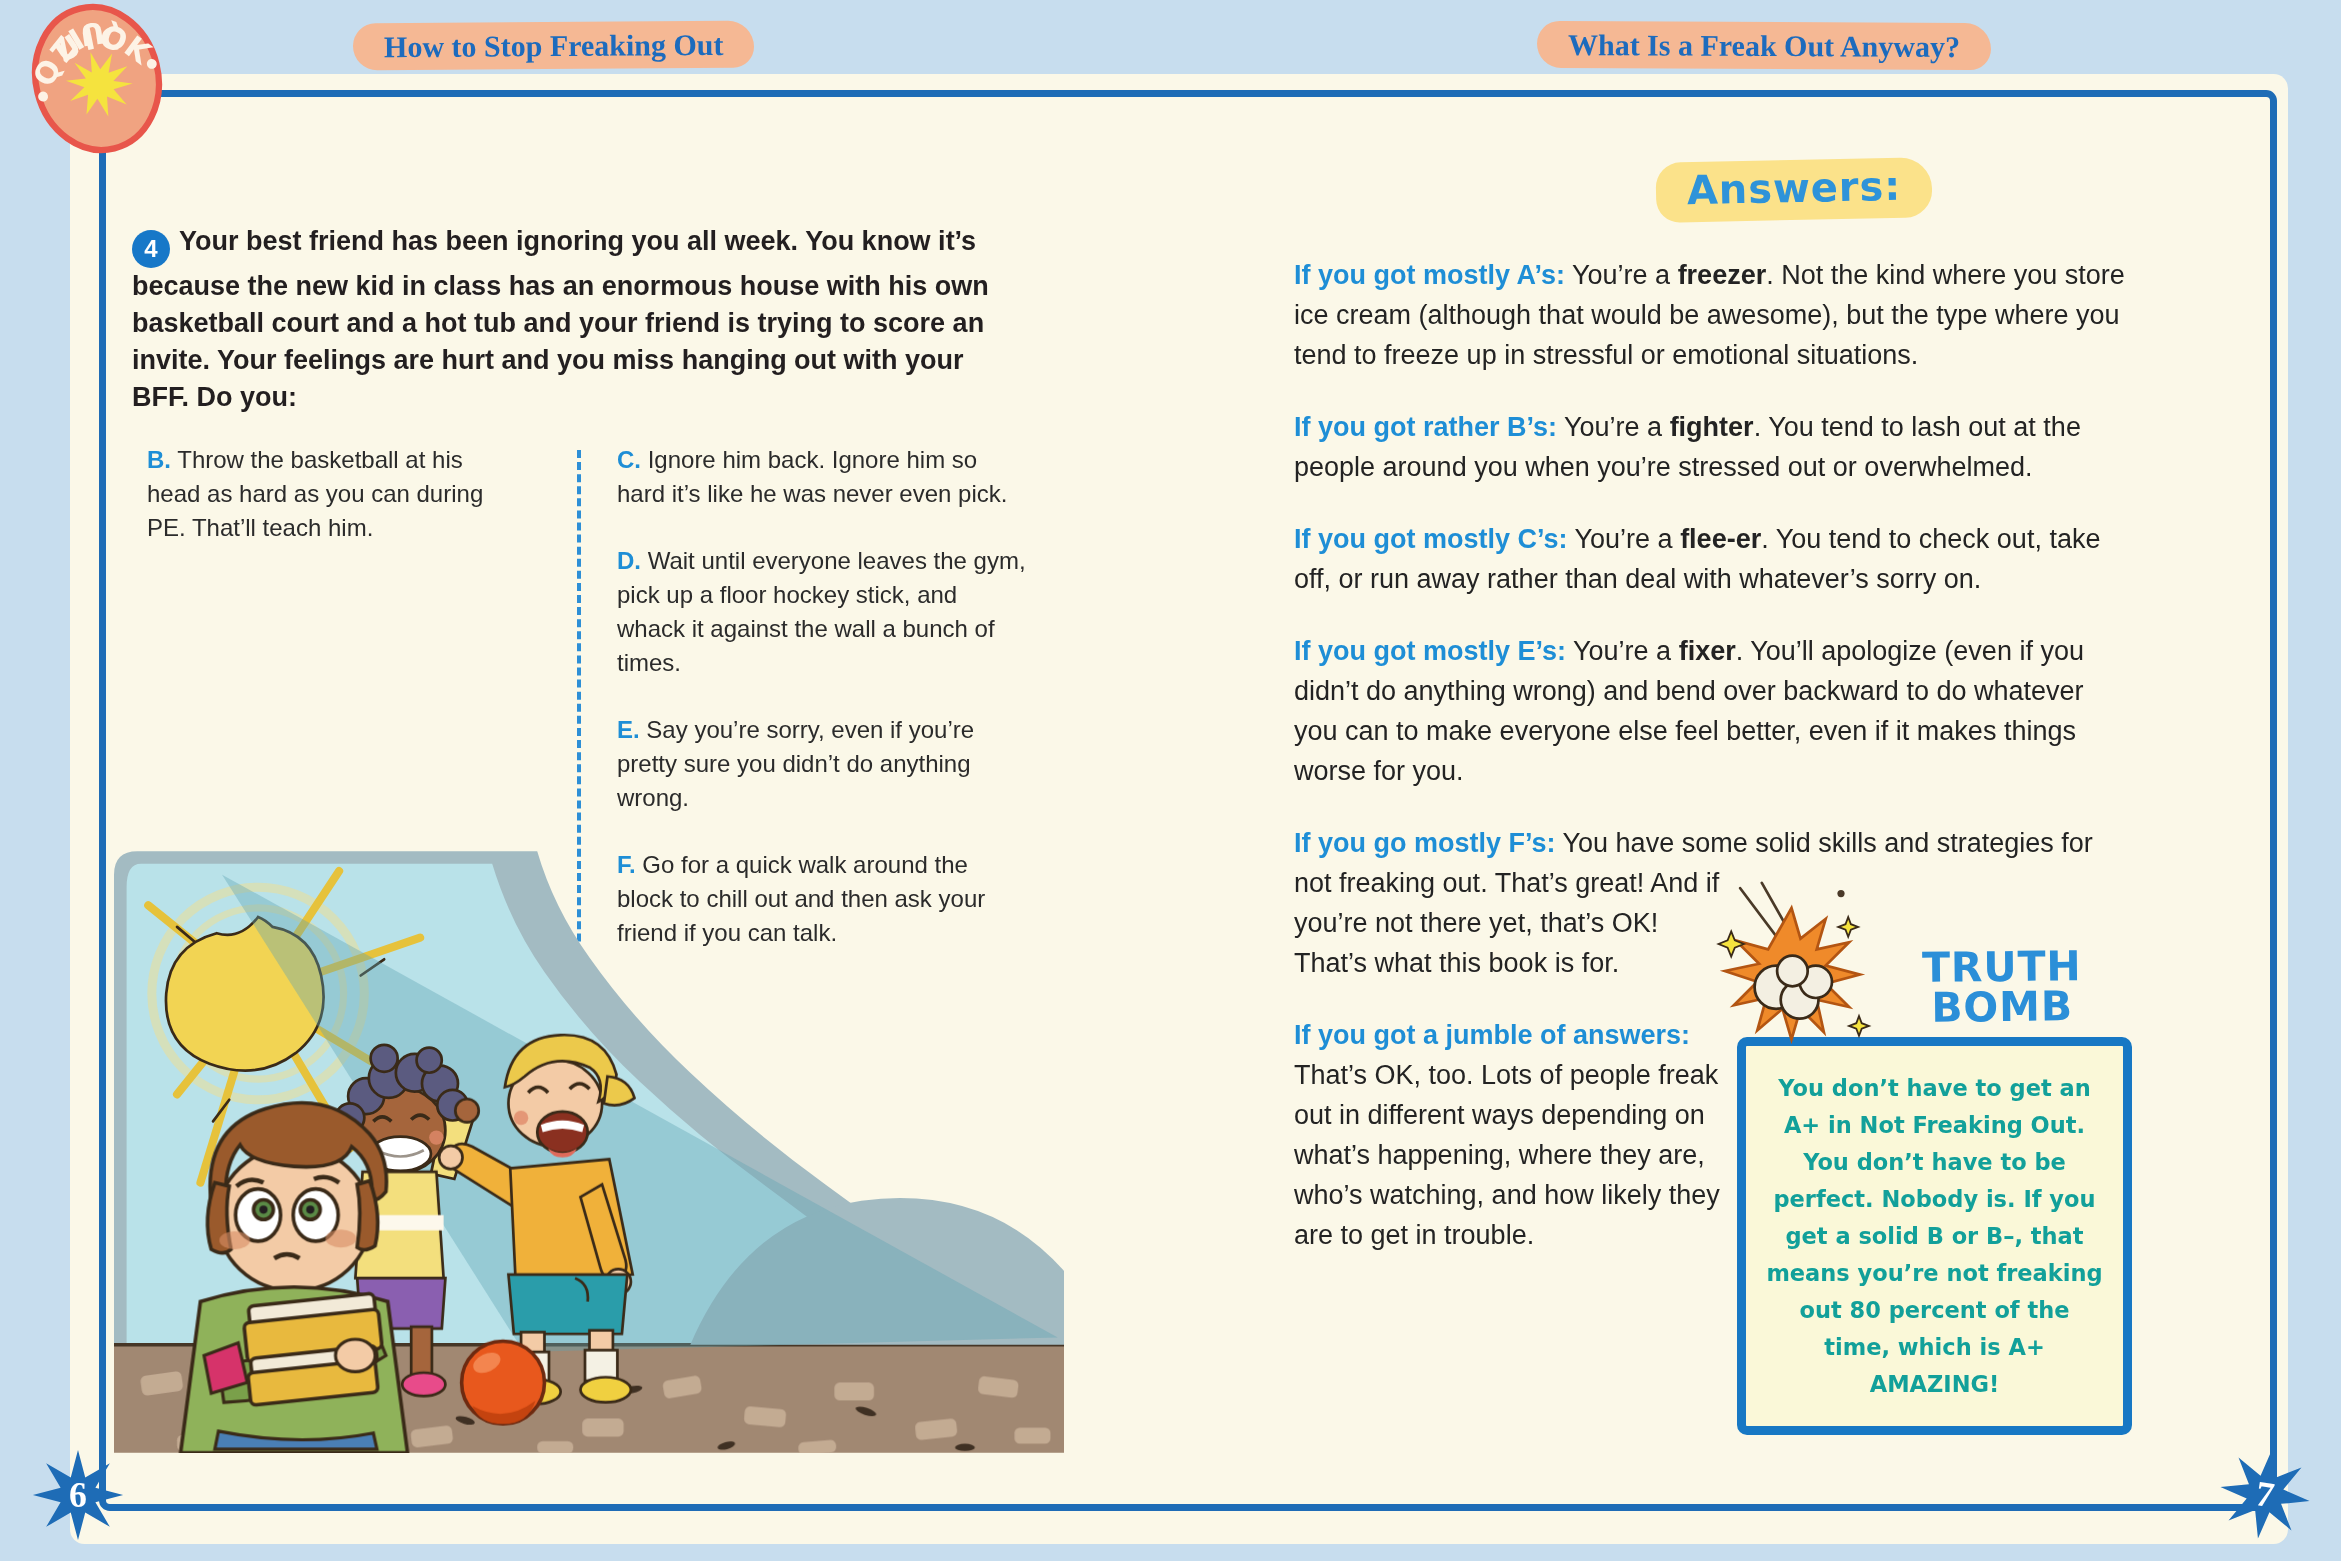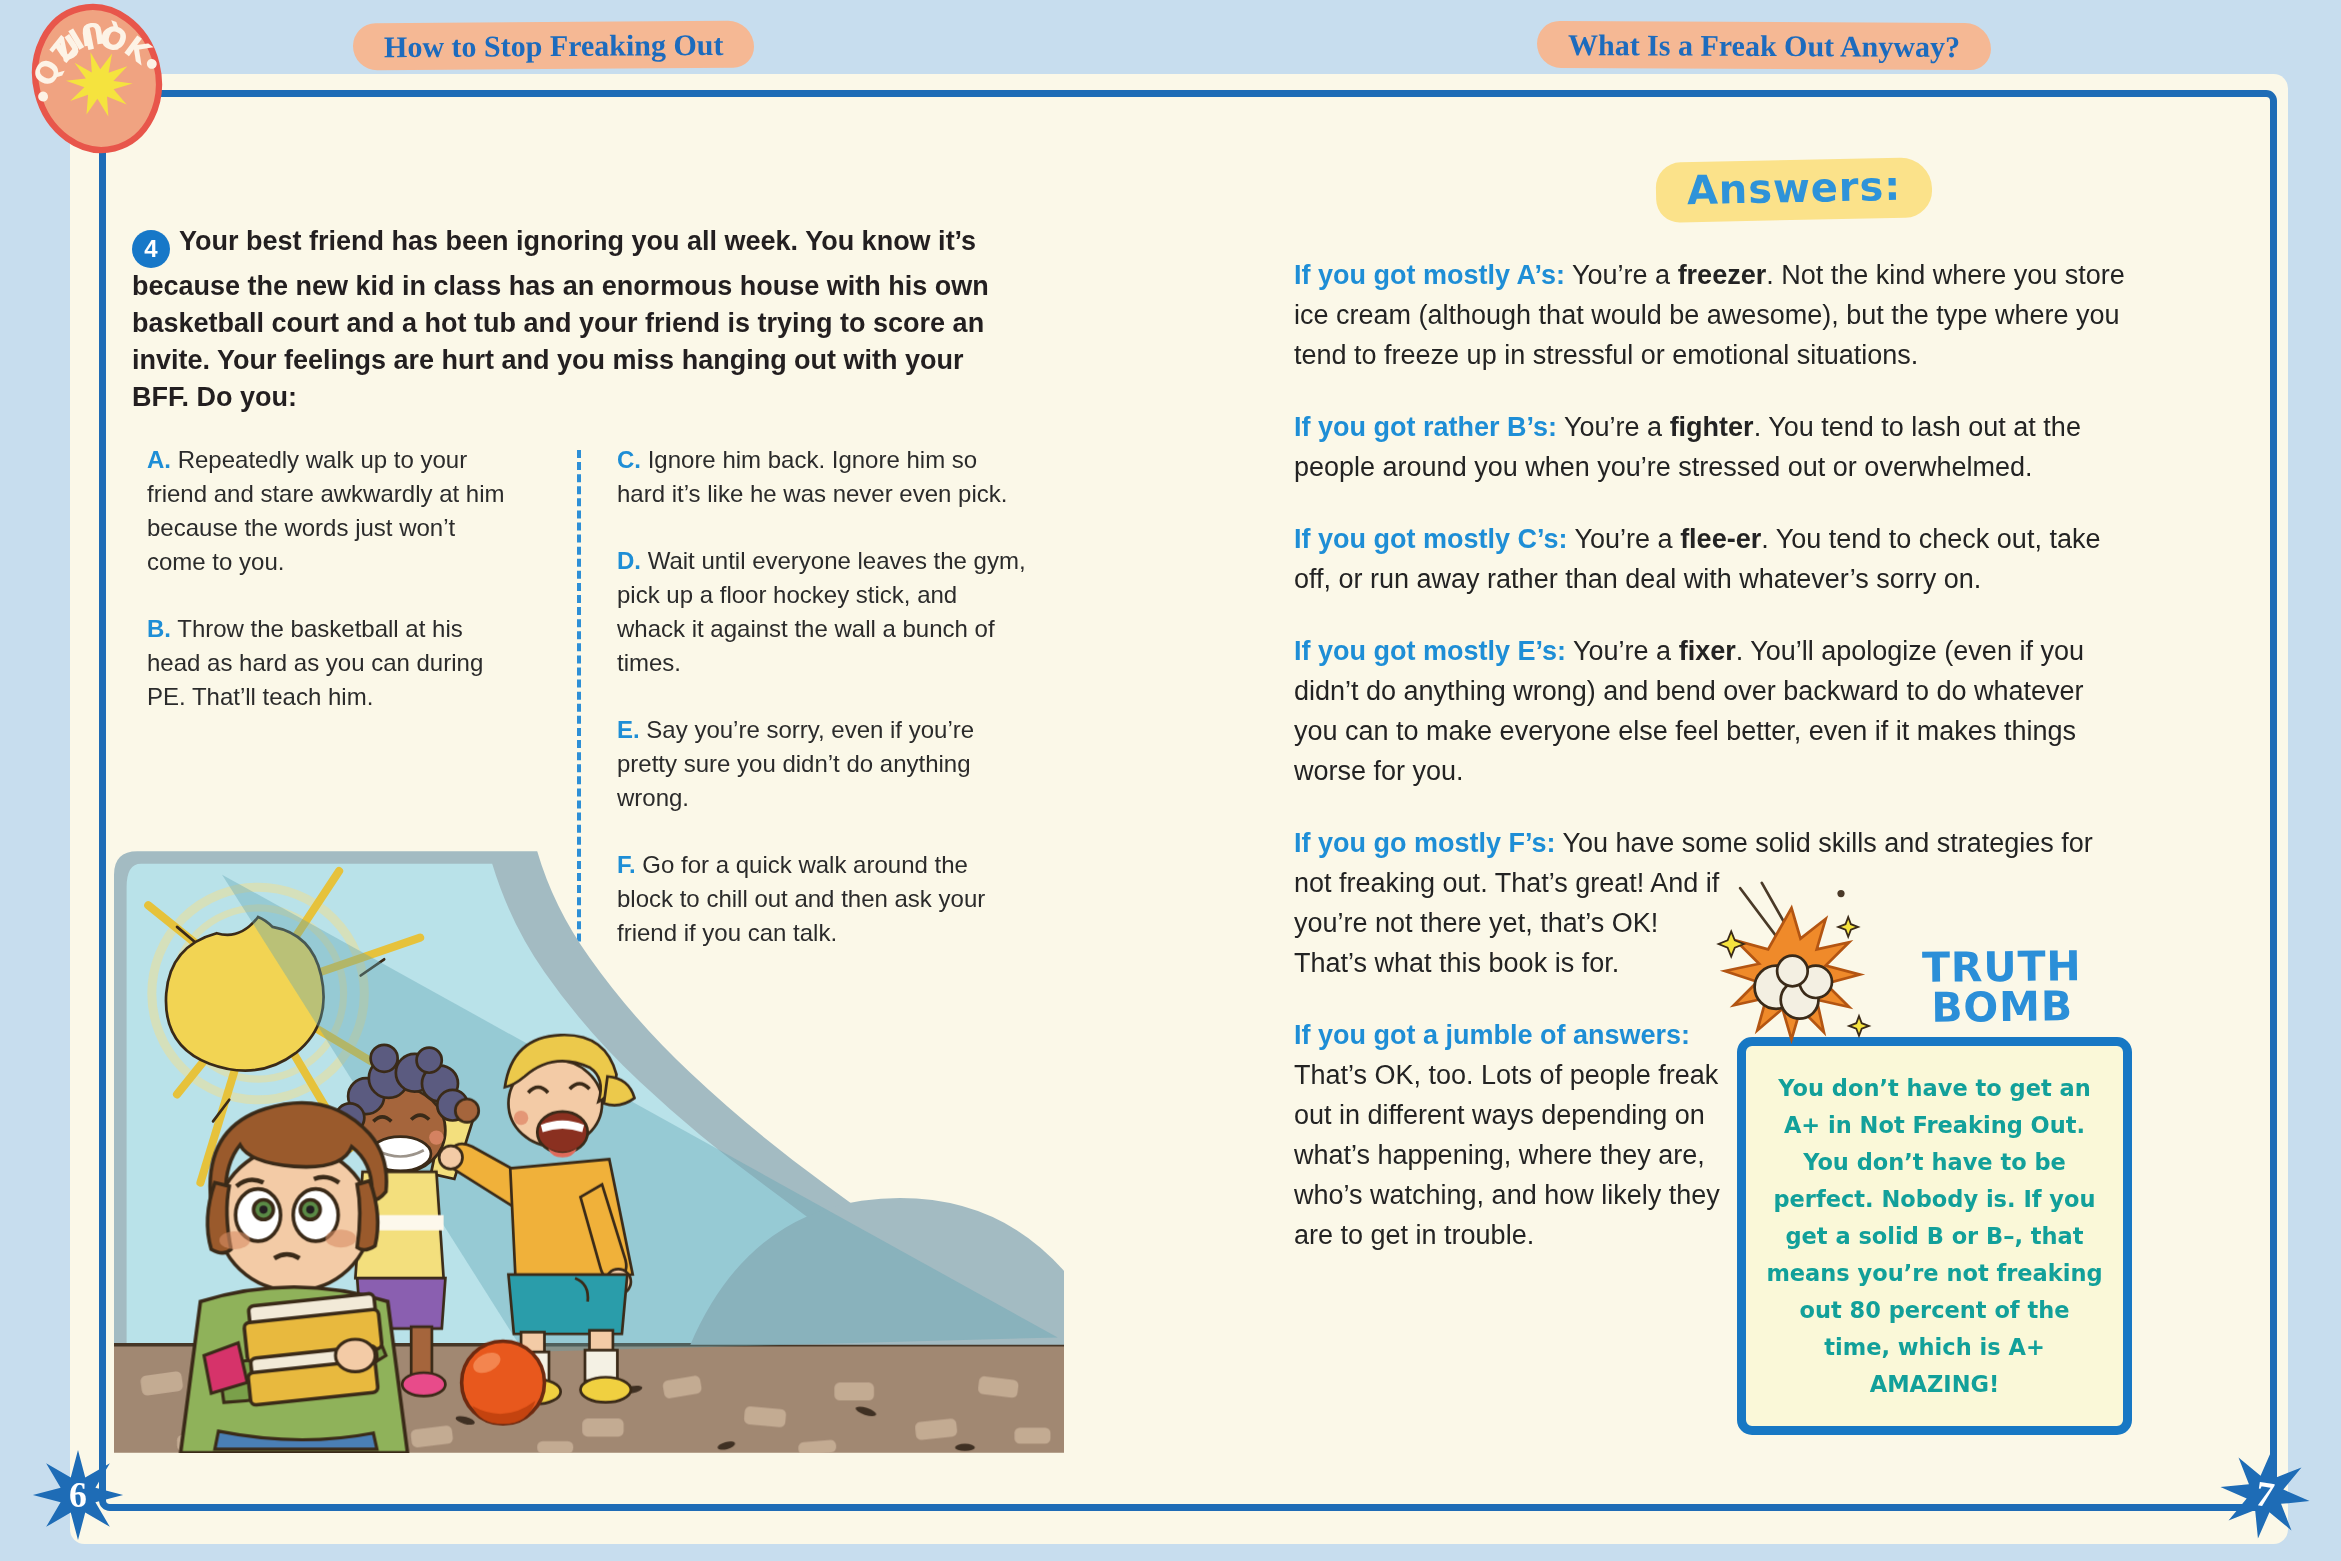--- a/index.html
+++ b/index.html
@@ -90,21 +90,21 @@
     float:right;clear:right;width:395px;margin-left:14.4px;margin-top:3.6px;
     position:relative;
   }
   .tb-title{
     margin-left:135px;text-align:center;
     font-family:"DejaVu Sans", sans-serif;font-weight:bold;
     font-size:41px;color:#2b8fd8;letter-spacing:0.9px;margin-top:50px;
     transform:rotate(-0.6deg);
   }
   .tb-box{
-    margin-top:10.8px;background:#faf8d8;border:9px solid #1778c4;border-radius:15px;
+    margin-top:10.8px;background:#faf8d8;border:9px solid #1778c4;border-radius:10px;
     padding:23.4px 18px;text-align:center;
     font-family:"DejaVu Sans", sans-serif;font-weight:bold;
     font-size:22.5px;line-height:37px;color:#12a09a;
   }
   .tb-burst{position:absolute;left:-31px;top:-16px;}
 </style>
 </head>
 <body>
 
 <div class="spread">
@@ -136,21 +136,20 @@
         <path fill="#f5e33e" d="M80,55 L86,76 L103,62 L94,82 L116,80 L97,92 L117,100 L95,101 L105,121 L86,107 L82,129 L75,107 L59,121 L66,100 L45,102 L64,91 L46,79 L68,82 L60,62 L76,77 Z"></path>
       </g>
     </g>
   </svg>
 
   <div class="question">
     <span class="qnum">4</span><span>Your best friend has been ignoring you all week. You know it’s because the new kid in class has an enormous house with his own basketball court and a hot tub and your friend is trying to score an invite. Your feelings are hurt and you miss hanging out with your BFF. Do you:</span>
   </div>
 
   <div class="optcol a">
-    <div class="opt"><span class="letter">A.</span><span> Repeatedly walk up to your friend and stare awkwardly at him because the words just won’t come to you.</span></div>
     <div class="opt"><span class="letter">B.</span><span> Throw the basketball at his head as hard as you can during PE. That’ll teach him.</span></div>
   </div>
   <div class="divider"></div>
   <div class="optcol c">
     <div class="opt"><span class="letter">C.</span><span> Ignore him back. Ignore him so hard it’s like he was never even pick.</span></div>
     <div class="opt"><span class="letter">D.</span><span> Wait until everyone leaves the gym, pick up a floor hockey stick, and whack it against the wall a bunch of times.</span></div>
     <div class="opt"><span class="letter">E.</span><span> Say you’re sorry, even if you’re pretty sure you didn’t do anything wrong.</span></div>
     <div class="opt"><span class="letter">F.</span><span> Go for a quick walk around the block to chill out and then ask your friend if you can talk.</span></div>
   </div>
 

